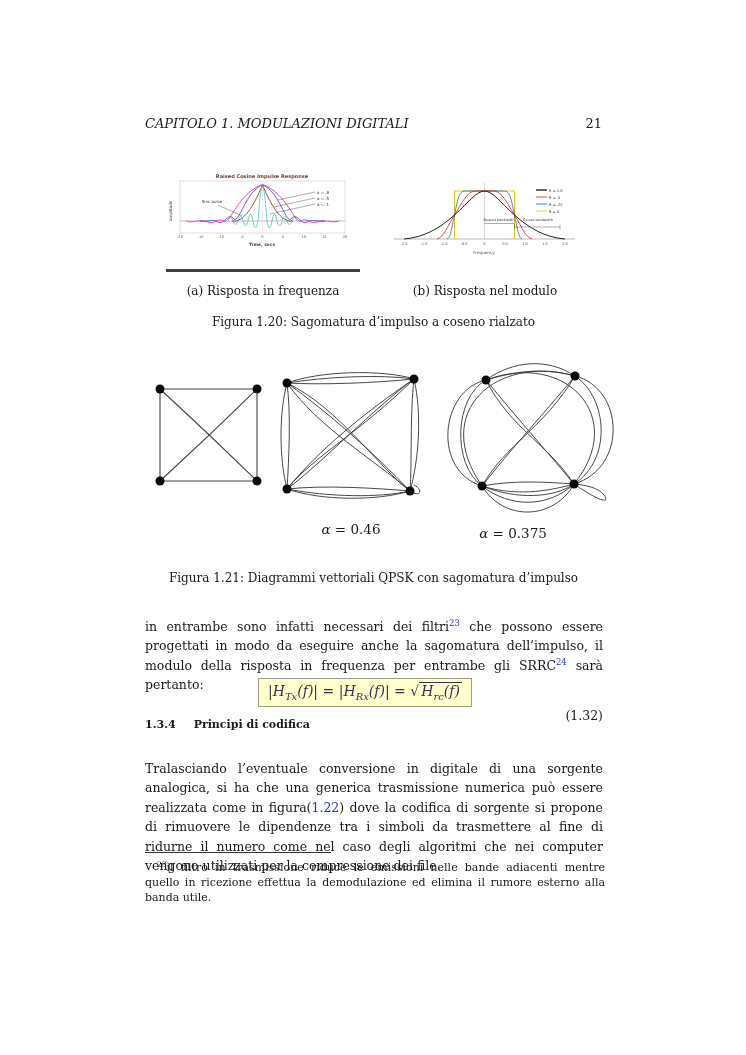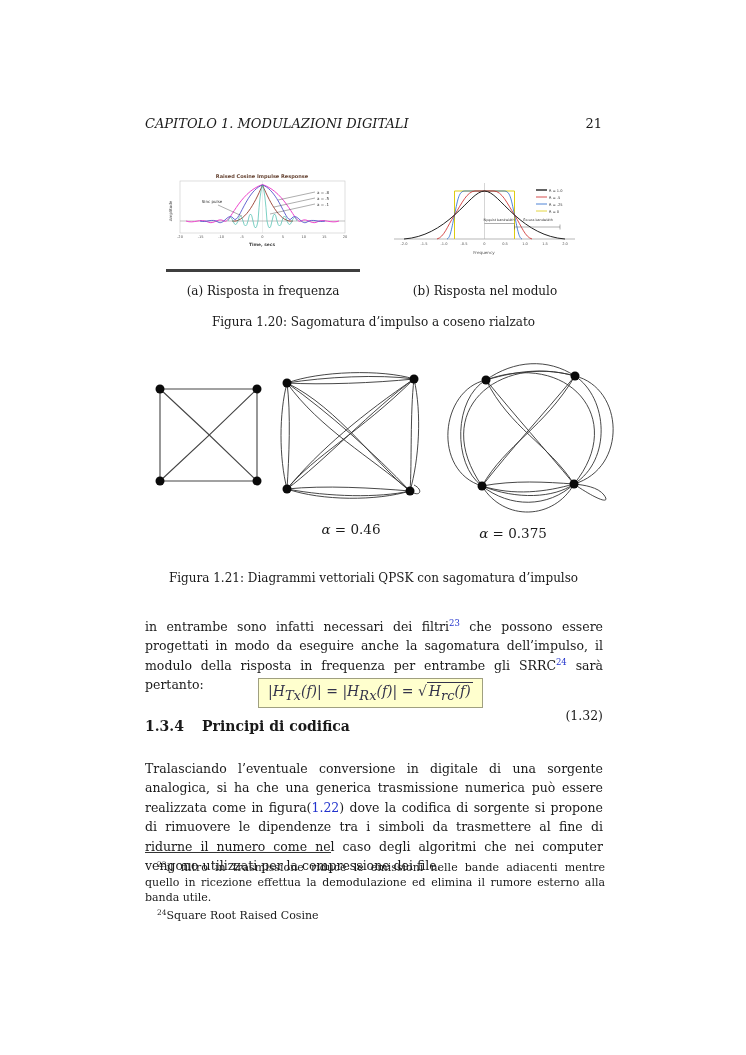--- a/index.html
+++ b/index.html
@@ -37,26 +37,26 @@
   .para2 { top:746px; }
   sup.fnref { font-size:8.5px; vertical-align:5px; line-height:0; }
   .link { color:#2233cc; text-decoration:none; cursor:pointer; }
 
   
   .eq-row { position:absolute; left:145px; top:678px; width:458px; height:30px; }
   .eq-box {
     position:absolute; left:113px; top:0; background:#ffffce; border:1px solid #a0a080;
     padding:3px 9px 4px 9px; font-size:14px; font-style:italic; color:#33334a; white-space:nowrap;
   }
-  .eq-box sub { font-size:13px; font-style:italic; }
+  .eq-box sub { font-size:10px; font-style:italic; }
   .radical { display:inline-block; border-top:1px solid #33334a; padding:0 2px; }
   .eq-number { position:absolute; right:0; top:6px; font-size:12.5px; font-style:normal;margin-top:24px; }
 
   
-  .sechead { position:absolute; left:145px; top:718px; font-size:14px; font-weight:bold; font-family:"DejaVu Serif", serif; }
+  .sechead { position:absolute; left:145px; top:718px; font-size:11px; font-weight:bold; font-family:"DejaVu Serif", serif; }
   .sechead .secnum { margin-right:18px; }
 
   
   .fnrule { position:absolute; left:145px; top:852px; width:186px; border-top:1.2px solid #333; }
   .footnotes { position:absolute; left:145px; top:857px; width:460px; font-size:11px; line-height:15px; text-align:justify; }
   .footnote { text-indent:12px; }
   .footnote sup { font-size:7.5px; vertical-align:4px; }
 
   svg text { font-family:"DejaVu Sans", sans-serif; }
 </style>
@@ -247,16 +247,15 @@
 
   <div class="sechead">
     <span class="secnum">1.3.4</span><span>Principi di codifica</span>
   </div>
 
   <p class="bodytext para2"><span>Tralasciando l’eventuale conversione in digitale di una sorgente analogica, si ha che una generica trasmissione numerica può essere realizzata come in figura(</span><span class="link">1.22</span><span>) dove la codifica di sorgente si propone di rimuovere le dipendenze tra i simboli da trasmettere al fine di ridurne il numero come nel caso degli algoritmi che nei computer vengono utilizzati per la compressione dei file.</span></p>
 
   <div class="fnrule"></div>
   <div class="footnotes">
     <div class="footnote"><sup>23</sup><span>il filtro in trasmissione riduce le emissioni nelle bande adiacenti mentre quello in ricezione effettua la demodulazione ed elimina il rumore esterno alla banda utile.</span></div>
-    <div class="footnote"><sup>24</sup><span>Square Root Raised Cosine</span></div>
   </div>
 
 </div>
 
 </body></html>

